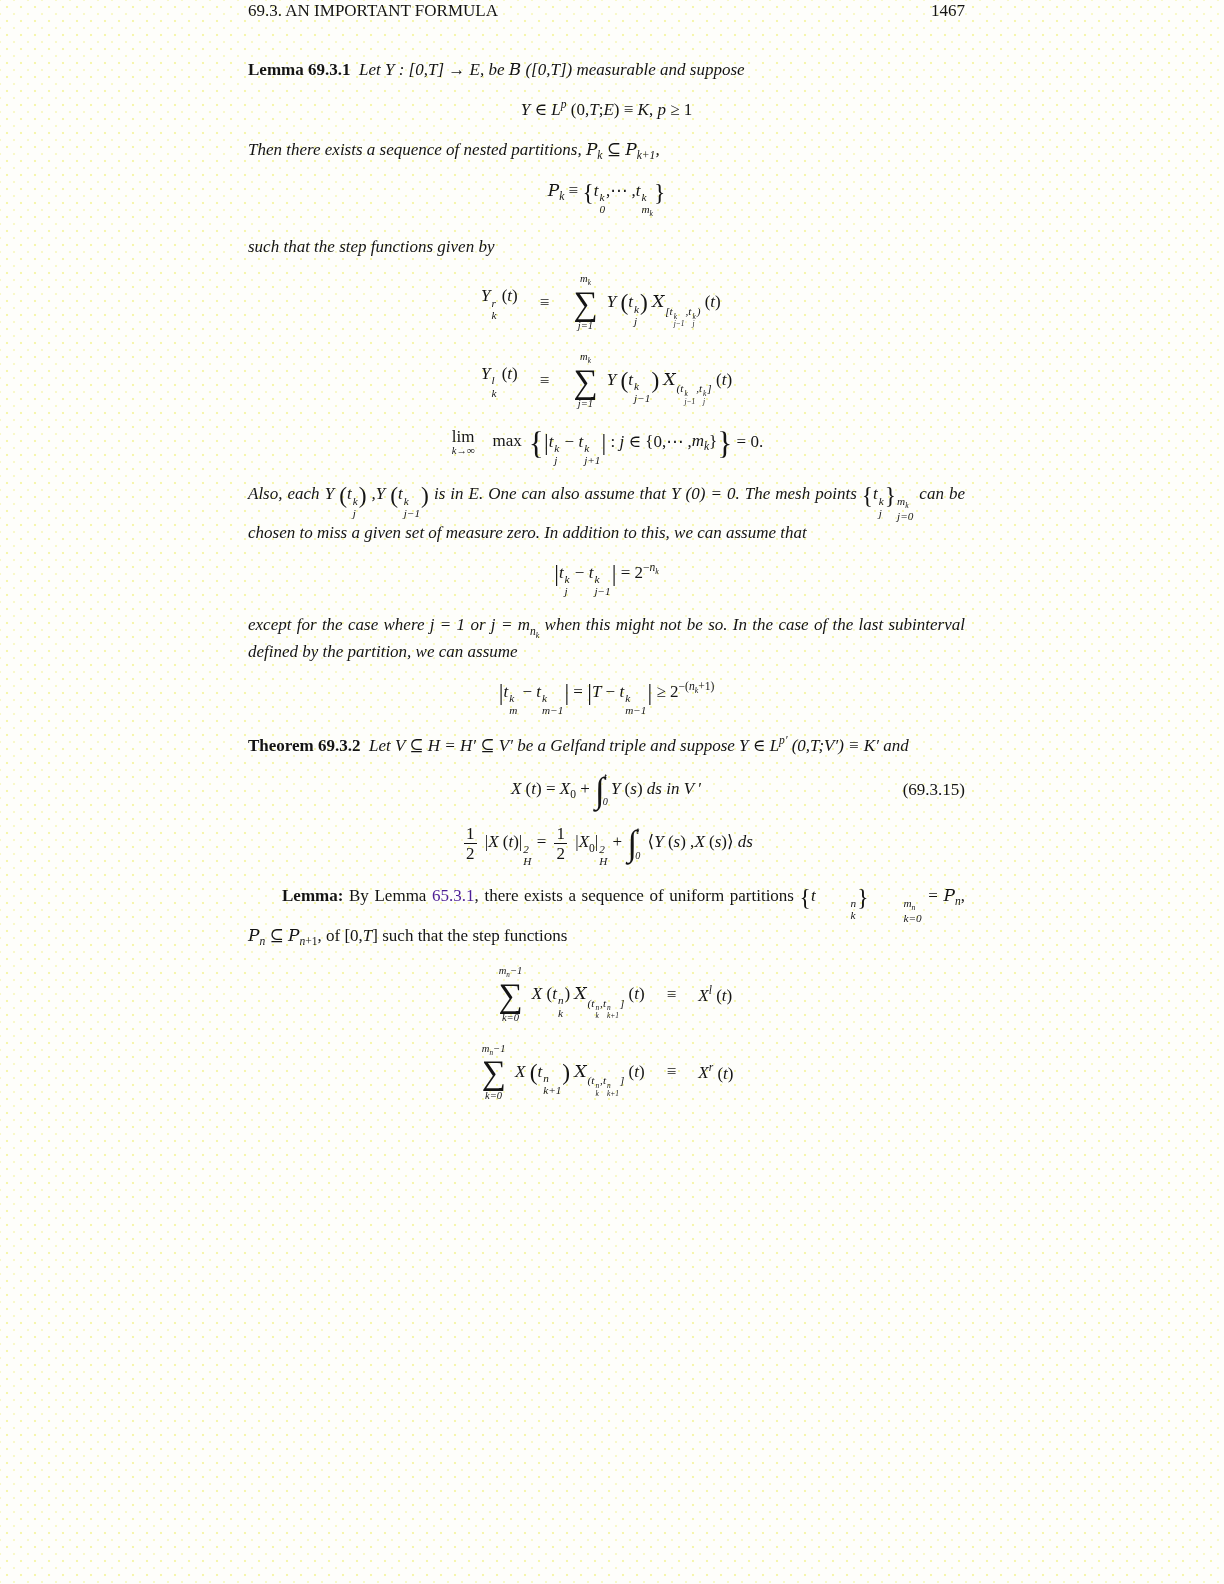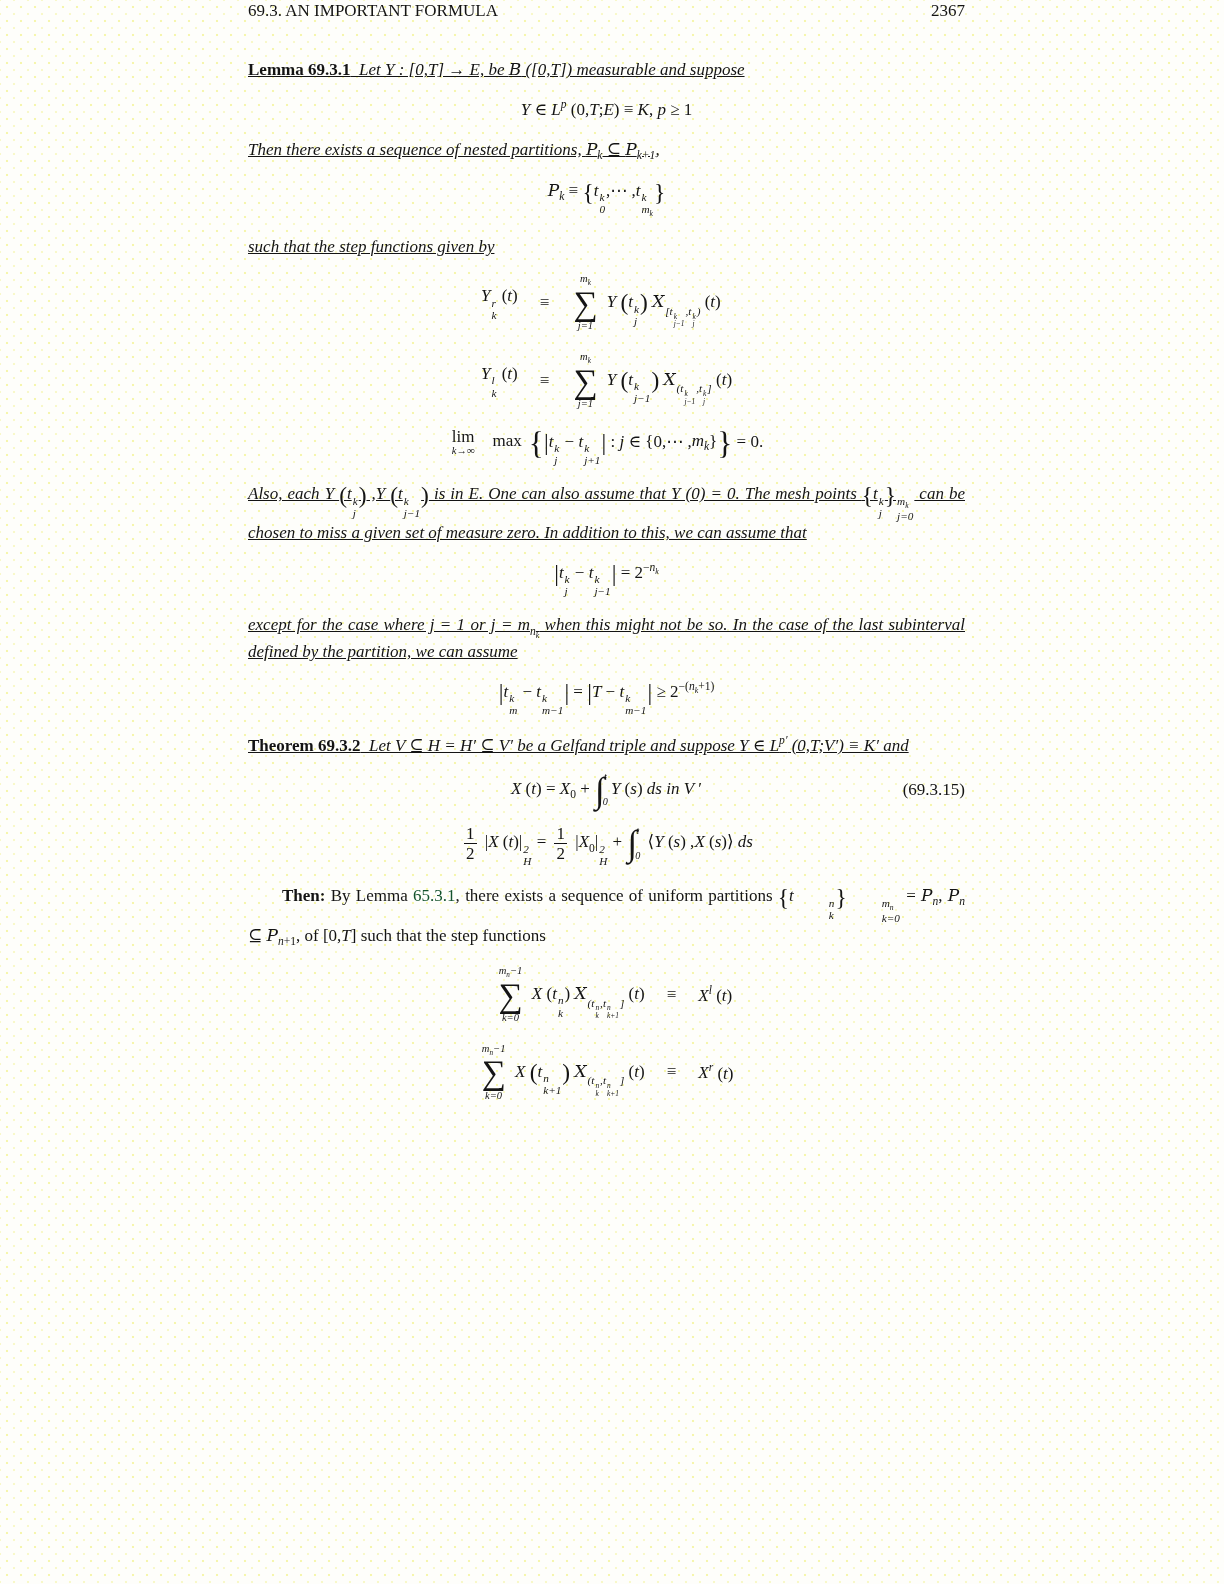--- a/index.html
+++ b/index.html
@@ -17,21 +17,21 @@
   .page {
     position: relative;
     width: 717px;
     margin-left: 248px;
     font-size: 17px;
     line-height: 1.32;
     text-align: justify;
   }
   .pgheader { display: flex; justify-content: space-between; margin-bottom: 36px; }
   .para { margin: 10px 0; }
-  .thm { font-style: italic; text-decoration: underline; }
+  .thm { font-style: italic; }
   .thm b, .roman b { font-style: normal; font-weight: bold; }
   .indent { text-indent: 34px; }
   .disp { position: relative; text-align: center; font-style: normal; margin: 15px 0 17px; }
   .eqtag { position: absolute; right: 0; top: 50%; transform: translateY(-50%); font-style: normal; }
   .aligneq {
     display: inline-grid;
     grid-template-columns: auto auto auto;
     column-gap: 22px;
     row-gap: 18px;
     align-items: center;
@@ -64,30 +64,30 @@
   }
   .frac .den { border-top: 1.3px solid #141414; padding: 0 2px; }
   .intwrap { display: inline-flex; align-items: center; margin: 0 3px 0 1px; vertical-align: middle; }
   .intop { font-size: 2.1em; line-height: 0.9; font-style: normal; }
   .intlims {
     display: inline-flex; flex-direction: column; justify-content: space-between;
     font-size: 0.6em; font-style: italic; height: 3.4em; line-height: 1; margin-left: -2px;
   }
   .subint { font-size: 0.66em; vertical-align: -0.7em; font-style: italic; margin-left: 1px; }
   .scr { font-family: "DejaVu Serif", serif; font-style: italic; }
-  .xref { color: #14532d; text-decoration: none; cursor: pointer; }
+  .xref { color: #4c1d95; text-decoration: none; cursor: pointer; }
 </style>
 </head>
 <body>
 
 <div class="page">
 
   <div class="pgheader">
     <span>69.3.  AN IMPORTANT FORMULA</span>
-    <span>2367</span>
+    <span>1467</span>
   </div>
 
   <p class="para thm"><b>Lemma 69.3.1</b>&nbsp; <span>Let Y : [0,T] → E, be <span class="scr">B</span> ([0,T]) measurable and suppose</span></p>
 
   <div class="disp"><i>Y</i> ∈ <i>L<sup>p</sup></i> (0,<i>T</i>;<i>E</i>) ≡ <i>K</i>, <i>p</i> ≥ 1</div>
 
   <p class="para thm">Then there exists a sequence of nested partitions, <span class="scr">P</span><sub>k</sub> ⊆ <span class="scr">P</span><sub>k+1</sub>,</p>
 
   <div class="disp"><span class="scr">P</span><sub><i>k</i></sub> ≡ <span class="big">{</span><i>t</i><span class="supsub">
         <span>k</span>
@@ -216,21 +216,21 @@
         <span>2</span>
         <span>H</span>
       </span> + <span class="intwrap">
         <span class="intop">∫</span>
         <span class="intlims">
           <span>t</span>
           <span>0</span>
         </span>
       </span> ⟨<i>Y</i> (<i>s</i>) ,<i>X</i> (<i>s</i>)⟩ <i>ds</i></div>
 
-  <p class="para roman indent" style="margin-top:16px"><b>Then:</b> By Lemma <a class="xref">65.3.1</a>, there exists a sequence of uniform partitions <span class="big">{</span><i>t</i><span class="supsub">
+  <p class="para roman indent" style="margin-top:16px"><b>Lemma:</b> By Lemma <a class="xref">65.3.1</a>, there exists a sequence of uniform partitions <span class="big">{</span><i>t</i><span class="supsub">
         <span>n</span>
         <span>k</span>
       </span><span class="big">}</span><span class="supsub">
         <span>m<sub>n</sub></span>
         <span>k=0</span>
       </span> = <span class="scr">P</span><sub><i>n</i></sub>, <span class="scr">P</span><sub><i>n</i></sub> ⊆ <span class="scr">P</span><sub><i>n</i>+1</sub>, of [0,<i>T</i>] such that the step functions</p>
 
   <div class="disp">
     <span class="aligneq">
       <span class="lhs"><span class="bigop">

